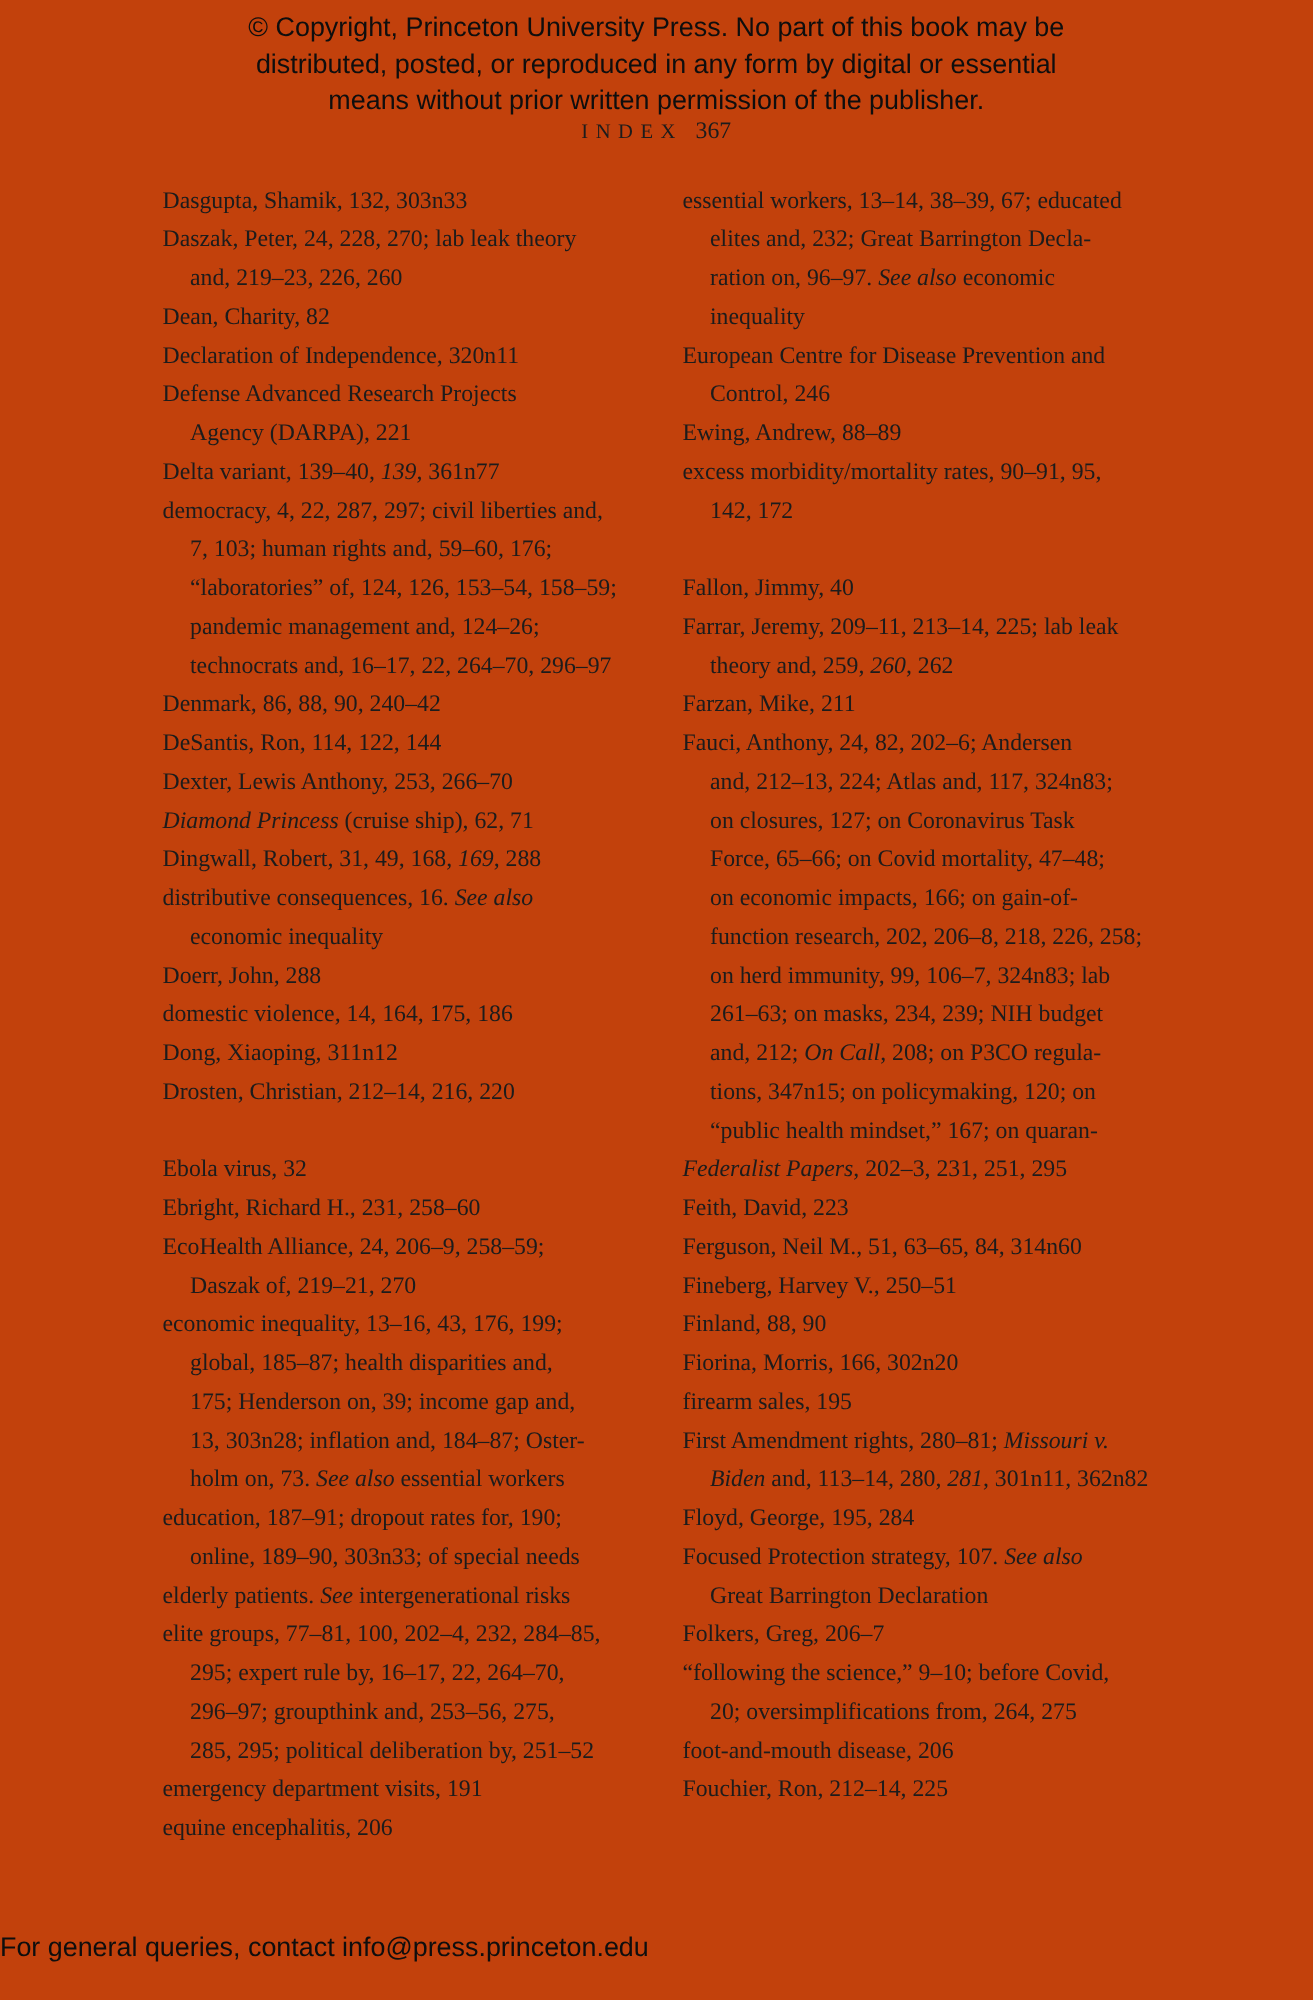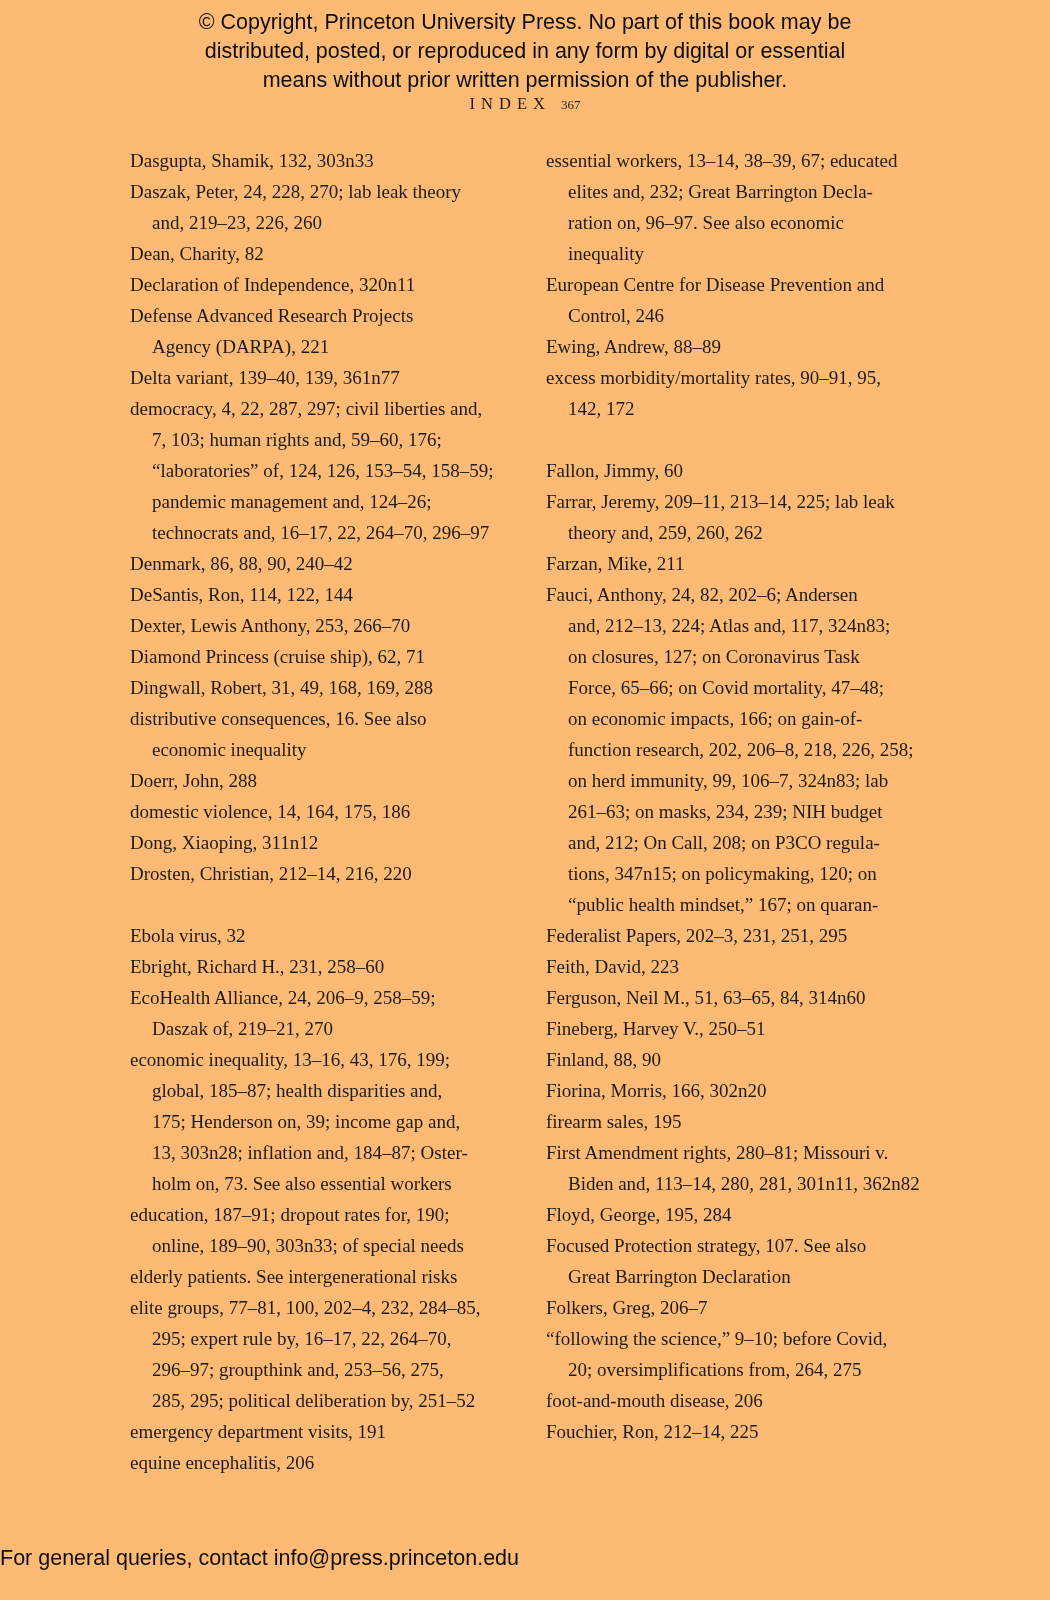--- a/index.html
+++ b/index.html
@@ -1,54 +1,54 @@
 <!DOCTYPE html>
 <html><head>
 <meta charset="utf-8">
 <style>
   html, body { margin: 0; padding: 0; background: #ffffff; }
   .page {
     position: relative;
     width: 1050px;
     height: 1600px;
-    background: #fdba74;
+    background: #c2410c;
     color: #1c1c1c;
     overflow: hidden;
   }
   .notice {
     position: absolute;
     top: 8px; left: 0; width: 100%;
     text-align: center;
     font-family: "Liberation Sans", sans-serif;
     font-size: 21.5px;
     line-height: 29px;
     color: #0e0e0e;
   }
   .running-head {
     position: absolute;
     top: 94px; left: 0; width: 100%;
     text-align: center;
     font-family: "Liberation Serif", serif;
     color: #1c1c1c;
   }
   .rh-index { font-size: 16.5px; letter-spacing: 6px; }
-  .rh-num { font-size: 13px; margin-left: 10px; }
+  .rh-num { font-size: 19px; margin-left: 10px; }
   .col {
     position: absolute;
     top: 145px;
     font-family: "Liberation Serif", serif;
     font-size: 19px;
     line-height: 31px;
     color: #1c1c1c;
   }
   .col-left  { left: 130px; width: 406px; }
   .col-right { left: 546px; width: 406px; }
   .index-line { white-space: nowrap; min-height: 31px; }
   .index-line.cont { padding-left: 22px; }
-  .it { }
+  .it { font-style: italic; }
   .footer {
     position: absolute;
     top: 1546px; left: 0; width: 100%;
     text-align: left;
     font-family: Liberation Sans, sans-serif;
     font-size: 21.5px;
     color: #0e0e0e;
   }
 </style>
 </head>
@@ -115,21 +115,21 @@
       <div class="index-line"><span>essential workers, 13–14, 38–39, 67; educated</span></div>
       <div class="index-line cont"><span>elites and, 232; Great Barrington Decla-</span></div>
       <div class="index-line cont"><span>ration on, 96–97. </span><span class="it">See also</span><span> economic</span></div>
       <div class="index-line cont"><span>inequality</span></div>
       <div class="index-line"><span>European Centre for Disease Prevention and</span></div>
       <div class="index-line cont"><span>Control, 246</span></div>
       <div class="index-line"><span>Ewing, Andrew, 88–89</span></div>
       <div class="index-line"><span>excess morbidity/mortality rates, 90–91, 95,</span></div>
       <div class="index-line cont"><span>142, 172</span></div>
       <div class="index-line blank"></div>
-      <div class="index-line"><span>Fallon, Jimmy, 60</span></div>
+      <div class="index-line"><span>Fallon, Jimmy, 40</span></div>
       <div class="index-line"><span>Farrar, Jeremy, 209–11, 213–14, 225; lab leak</span></div>
       <div class="index-line cont"><span>theory and, 259, </span><span class="it">260</span><span>, 262</span></div>
       <div class="index-line"><span>Farzan, Mike, 211</span></div>
       <div class="index-line"><span>Fauci, Anthony, 24, 82, 202–6; Andersen</span></div>
       <div class="index-line cont"><span>and, 212–13, 224; Atlas and, 117, 324n83;</span></div>
       <div class="index-line cont"><span>on closures, 127; on Coronavirus Task</span></div>
       <div class="index-line cont"><span>Force, 65–66; on Covid mortality, 47–48;</span></div>
       <div class="index-line cont"><span>on economic impacts, 166; on gain-of-</span></div>
       <div class="index-line cont"><span>function research, 202, 206–8, 218, 226, 258;</span></div>
       <div class="index-line cont"><span>on herd immunity, 99, 106–7, 324n83; lab</span></div>

